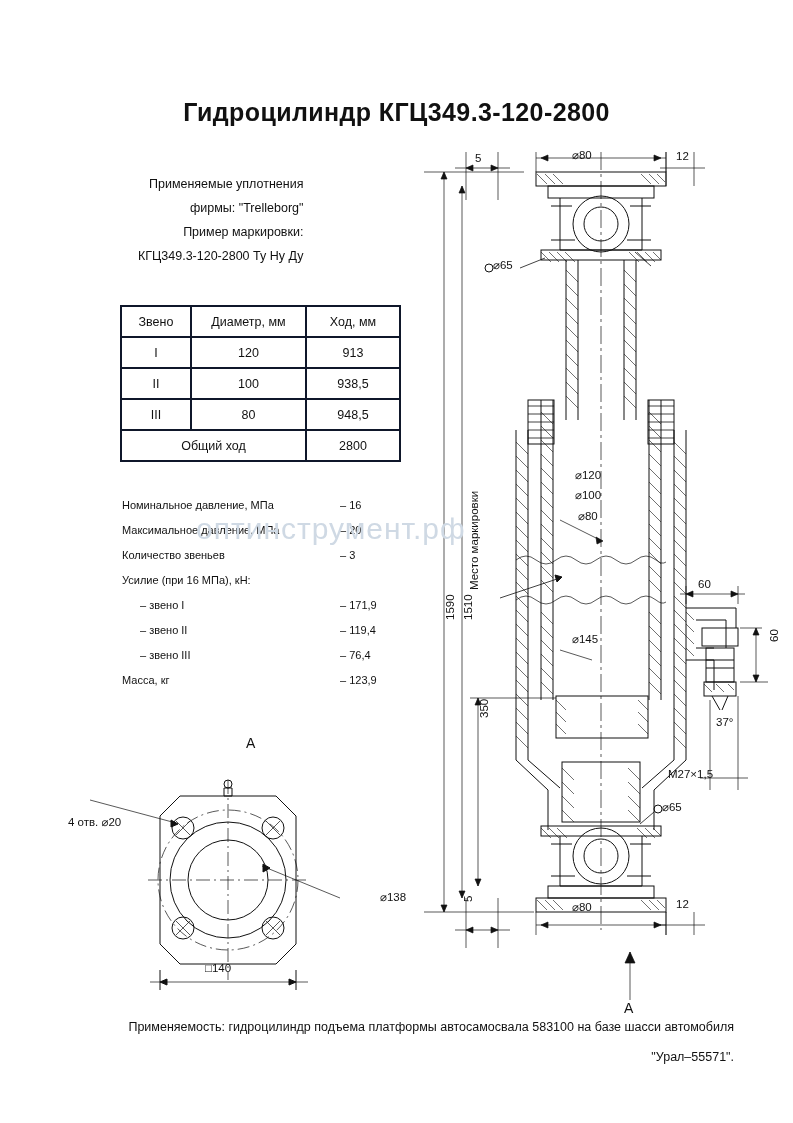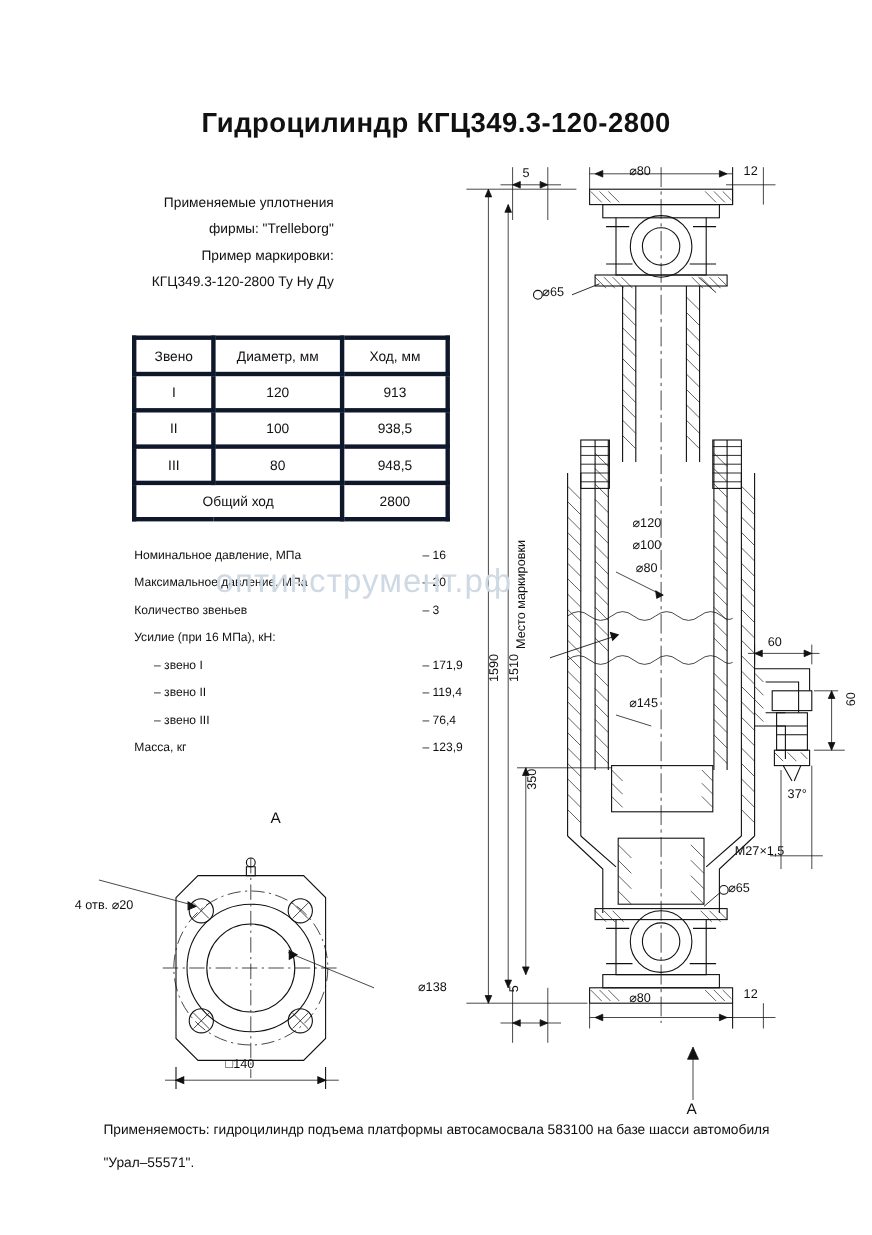--- a/index.html
+++ b/index.html
@@ -43,21 +43,21 @@
 
   table.spec {
     position: absolute;
     left: 120px;
     top: 305px;
     border-collapse: collapse;
     font-size: 12.5px;
     color: #111;
   }
   table.spec td, table.spec th {
-    border: 4px solid #0f172a;
+    border: 2px solid #0f172a;
     text-align: center;
     font-weight: normal;
     padding: 0;
     height: 29px;
   }
   table.spec .c1 { width: 68px; }
   table.spec .c2 { width: 113px; }
   table.spec .c3 { width: 92px; }
 
   .params {
@@ -69,32 +69,32 @@
     color: #111;
     width: 280px;
   }
   .params .row {
     position: relative;
     white-space: nowrap;
   }
   .params .row .val {
     position: absolute;
     left: 218px;
-    margin-left: 44px;
   }
   .params .indent { padding-left: 18px; }
 
   .applicability {
     position: absolute;
     left: 94px;
     top: 1012px;
     font-size: 12.5px;
     line-height: 30px;
     color: #111;
     width: 640px;
+    text-align: right;
   }
 
   .wm {
     position: absolute;
     left: 196px;
     top: 512px;
     font-size: 30px;
     color: #cfd9e4;
     letter-spacing: 1px;
     font-weight: normal;

